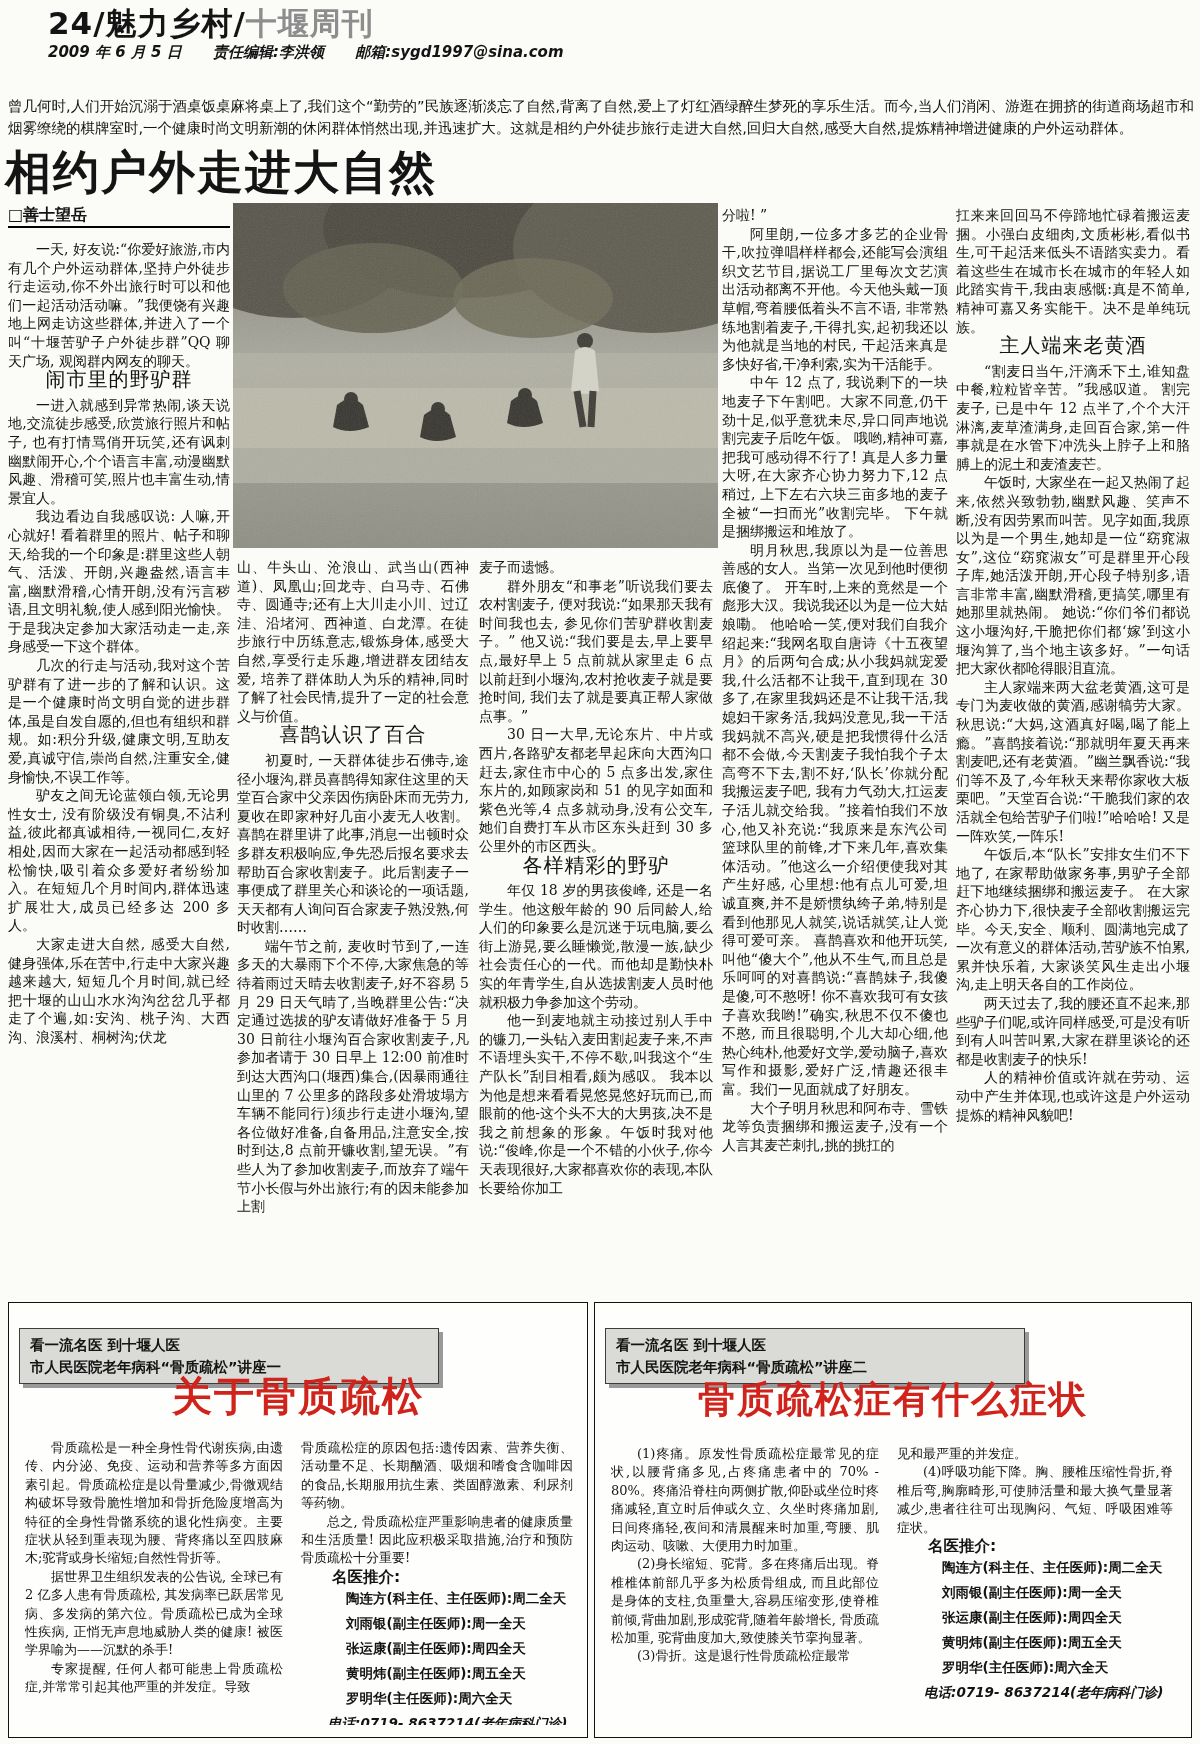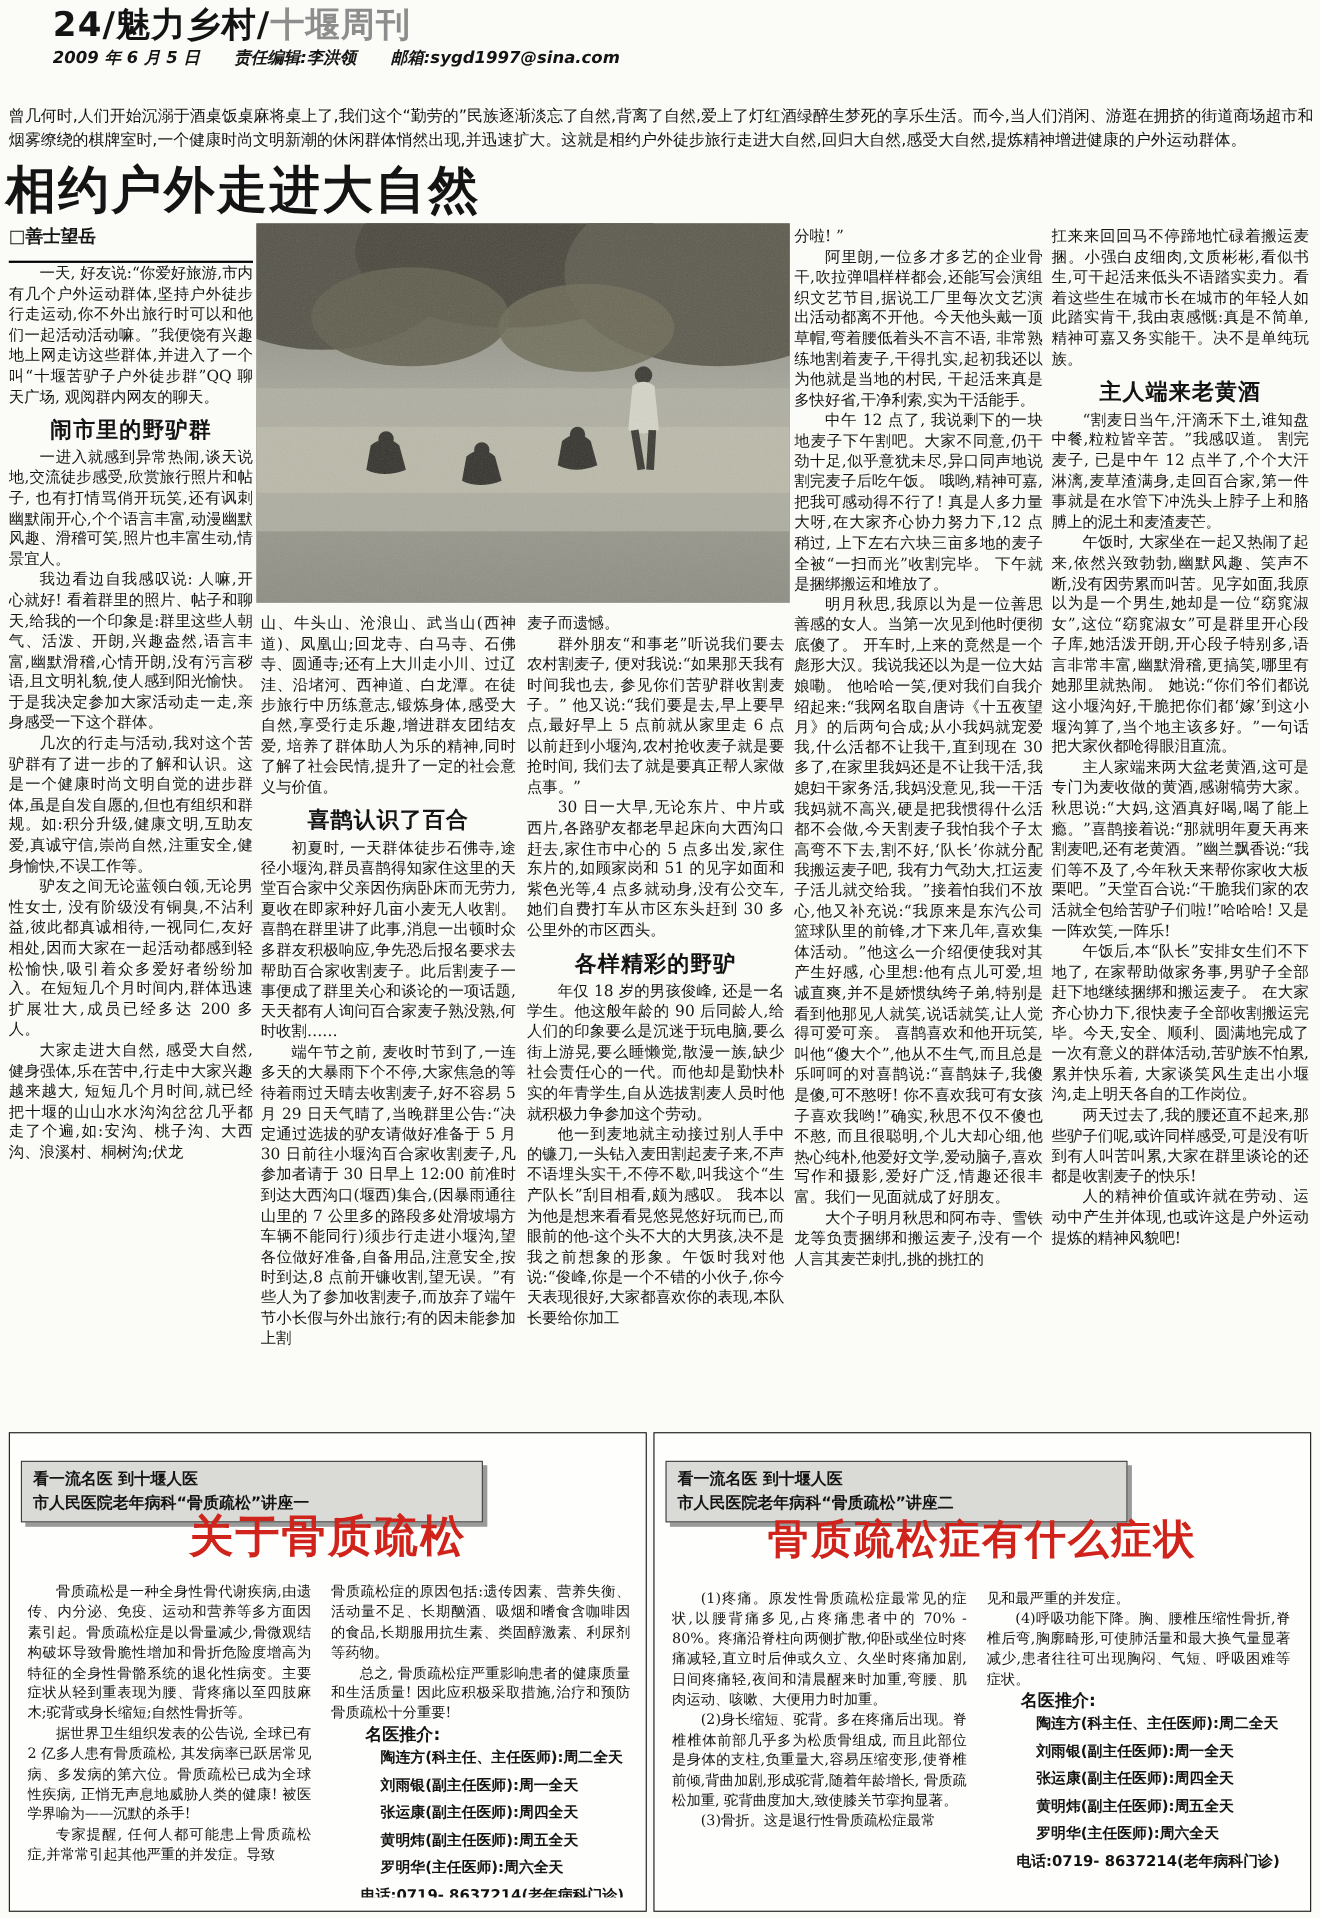--- a/index.html
+++ b/index.html
@@ -15,28 +15,28 @@
   .mh-line2 span{margin-right:26px;}
 
   
   .intro{position:absolute;left:8px;top:95px;width:1186px;font-family:"DejaVu Sans",sans-serif;
          font-size:14.5px;line-height:22px;text-align:justify;}
 
   
   .headline{position:absolute;left:5px;top:142px;font-family:"DejaVu Sans",sans-serif;
             font-size:46px;font-weight:bold;letter-spacing:2px;white-space:nowrap;}
   .byline{position:absolute;left:8px;top:205px;width:222px;font-family:"DejaVu Sans",sans-serif;
-          font-weight:bold;font-size:16px;padding-bottom:11px;border-bottom:2px solid #000;}
+          font-weight:bold;font-size:16px;padding-bottom:0;border-bottom:2px solid #000;}
 
   
   .col{position:absolute;font-size:14px;line-height:18.6px;text-align:justify;overflow:hidden;}
   .col p{margin:0;text-indent:2em;}
   .col p.cont{text-indent:0;}
-  .col h3{margin:11px 0 7px;text-align:center;text-indent:0;font-family:"DejaVu Sans",sans-serif;
-          font-size:20px;font-weight:bold;letter-spacing:1px;}
+  .col h3{margin:0 0 7px;text-align:center;text-indent:0;font-family:"DejaVu Sans",sans-serif;
+          font-size:20px;font-weight:normal;letter-spacing:1px;}
   .c1{left:8px;  top:240px;width:222px;height:1052px;}
   .c2{left:237px;top:558px;width:232px;height:734px;}
   .c3{left:479px;top:558px;width:234px;height:734px;}
   .c4{left:722px;top:206px;width:226px;height:1086px;}
   .c5{left:956px;top:206px;width:234px;height:1086px;}
 
   
   .photo{position:absolute;left:233px;top:203px;width:485px;height:345px;background:#9a9a92;overflow:hidden;}
   .photo svg{display:block;}
 
@@ -51,21 +51,21 @@
             font-weight:bold;color:#cf231b;letter-spacing:2px;}
   .ad-left  .ad-title{top:66px;font-size:40px;}
   .ad-right .ad-title{top:72px;font-size:37px;}
   .ad-col{position:absolute;font-size:13px;line-height:18.4px;text-align:justify;overflow:hidden;}
   .ad-col p{margin:0;text-indent:2em;}
   .ad-col p.cont{text-indent:0;}
   .doc-label{font-family:"DejaVu Sans",sans-serif;font-weight:bold;font-size:15.5px;margin:12px 0 8px;text-indent:0;text-align:left;}
   .doc{font-family:"DejaVu Sans",sans-serif;font-weight:bold;font-size:13.5px;line-height:25px;
        text-indent:0;text-align:left;padding-left:18px;white-space:nowrap;}
   .phone{font-family:"DejaVu Sans",sans-serif;font-weight:bold;font-size:13.5px;line-height:25px;
-         text-indent:0;text-align:left;white-space:nowrap;}
+         text-indent:0;text-align:left;white-space:nowrap;font-style:italic;}
 </style>
 </head>
 <body>
 
 <div class="page">
 
   <div class="masthead">
     <div class="mh-line1">
       <span>24/</span><span>魅力乡村</span><span class="sep">/</span><span class="weekly">十堰周刊</span>
     </div>

